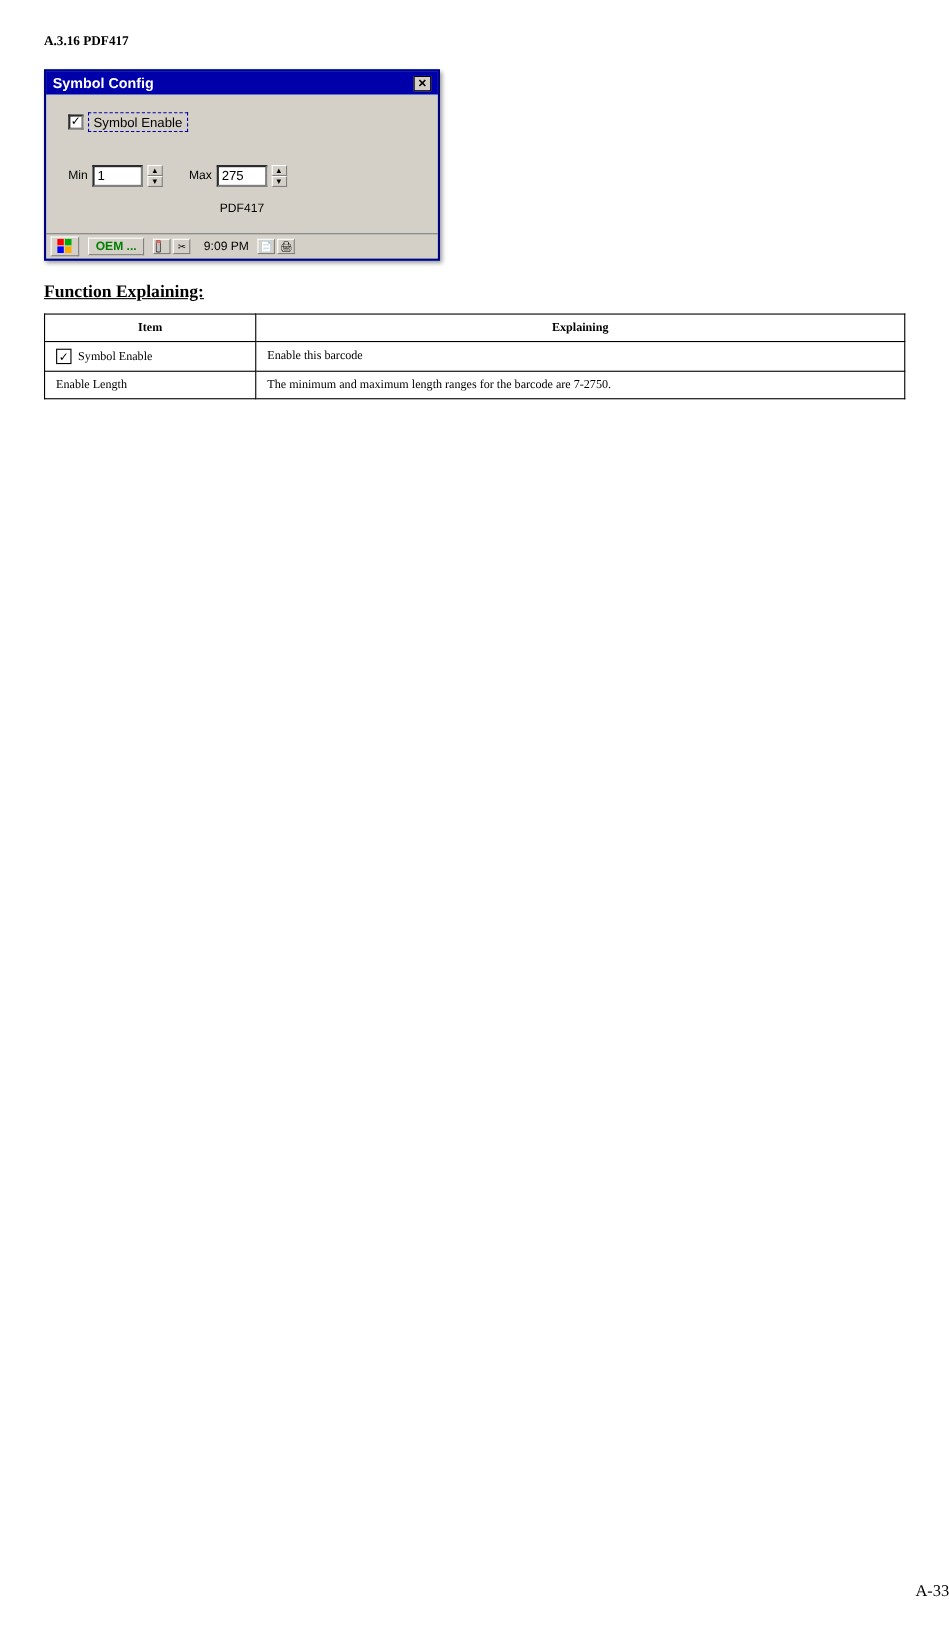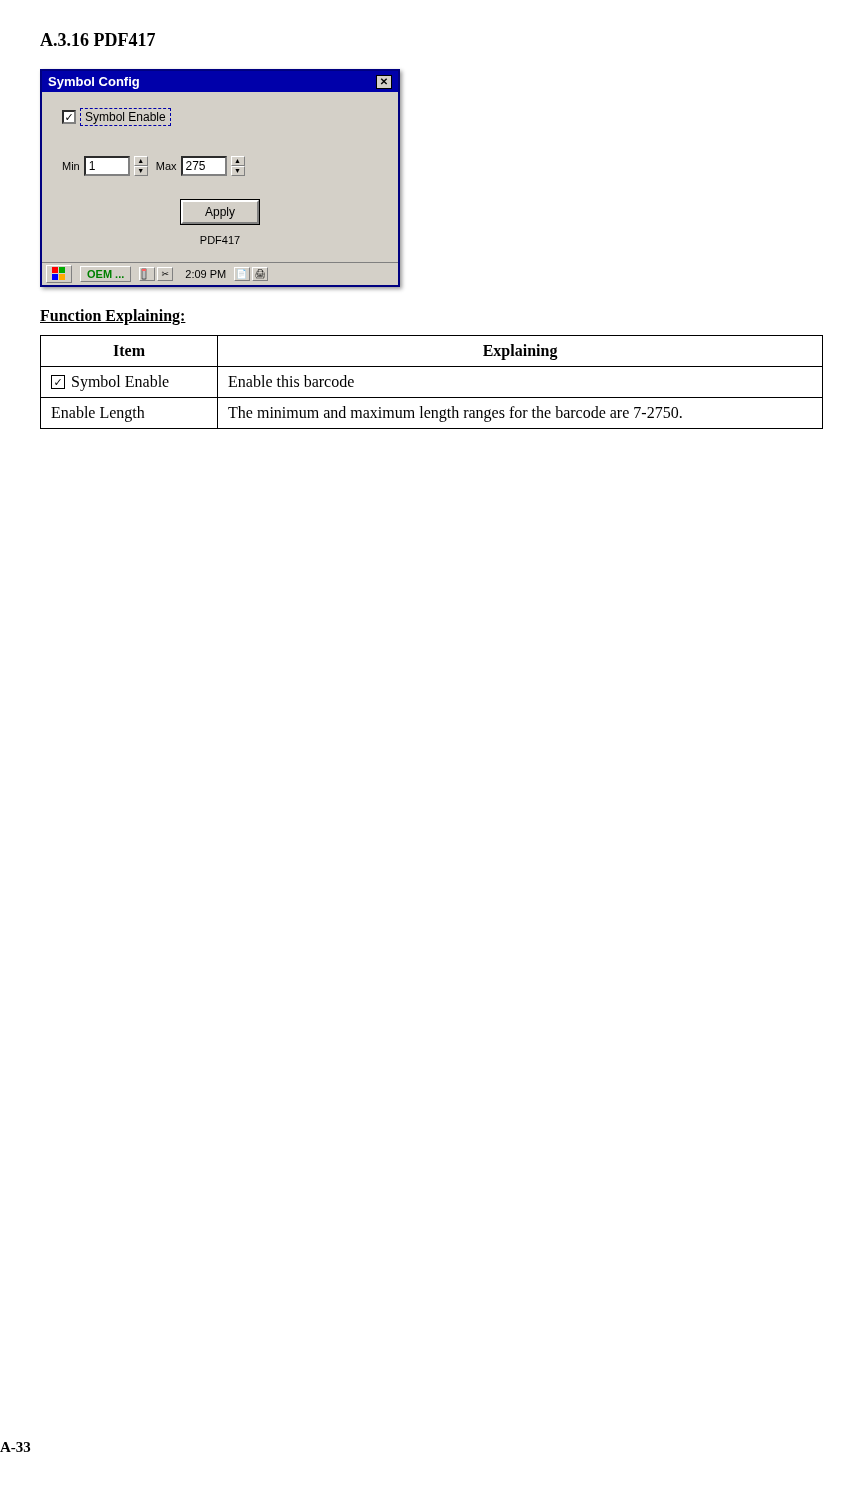--- a/index.html
+++ b/index.html
@@ -6,21 +6,21 @@
     body {
       font-family: Times New Roman, serif;
       background: #ffffff;
       width: 863px;
       min-height: 1486px;
       padding: 30px 40px;
       color: #000;
     }
 
     .page-title {
-      font-size: 18px;
+      font-size: 12px;
       font-weight: bold;
       margin-bottom: 18px;
     }
 
     
     .dialog-window {
       width: 360px;
       border: 2px solid #000080;
       background: #3b82f6;
       margin-bottom: 20px;
@@ -87,22 +87,22 @@
     .checkbox-label {
       font-family: Arial, sans-serif;
       font-size: 12px;
       border: 1px dashed #0000aa;
       padding: 1px 4px;
     }
 
     .minmax-row {
       display: flex;
       align-items: center;
-      gap: 8px;
-      margin-bottom: 24px;
+      gap: 24px;
+      margin-bottom: 14px;
     }
 
     .field-group {
       display: flex;
       align-items: center;
       gap: 4px;
     }
 
     .field-label {
       font-family: Arial, sans-serif;
@@ -234,21 +234,21 @@
       margin-top: 16px;
       margin-bottom: 10px;
       text-decoration: underline;
     }
 
     
     .explain-table {
       width: 100%;
       border-collapse: collapse;
       margin-bottom: 20px;
-      font-size: 16px;
+      font-size: 11px;
       padding-left: 46px;
     }
 
     .explain-table th {
       border: 1px solid #000;
       padding: 6px 10px;
       text-align: center;
       font-weight: bold;
       background: #fff;
     }
@@ -276,23 +276,23 @@
       justify-content: center;
       flex-shrink: 0;
     }
 
     .small-checkbox::after {
       content: '✓';
       font-size: 11px;
     }
 
     .page-footer {
-      text-align: left;
+      text-align: right;
       font-size: 15px;
-      font-weight: bold;
+      font-weight: normal;
       margin-top: 56px;
       position: absolute;
       bottom: 30px;
       left: 0;
       right: 0;
     }
   </style>
 </head>
 <body>
 
@@ -325,23 +325,20 @@
       <div class="field-group">
         <span class="field-label">Max</span>
         <input class="spin-input" type="text" value="275" style="">
         <div class="spin-buttons">
           <div class="spin-btn">▲</div>
           <div class="spin-btn">▼</div>
         </div>
       </div>
     </div>
 
-    <div class="apply-row">
-      <button class="win-button">Apply</button>
-    </div>
 
     <div class="dialog-footer-label">PDF417</div>
   </div>
 
   <div class="taskbar">
 
     <div class="taskbar-start">
 
       <svg class="taskbar-start-icon" viewBox="0 0 14 14">
         <rect x="0" y="0" width="6" height="6" fill="#ff0000"></rect>
@@ -357,21 +354,21 @@
       <div class="taskbar-icon-small">
         <svg width="12" height="12" viewBox="0 0 12 12">
           <rect x="1" y="1" width="4" height="10" fill="#c0c0c0" stroke="#000" stroke-width="0.5"></rect>
           <polygon points="1,11 5,11 3,13" fill="#808080"></polygon>
           <rect x="1" y="1" width="4" height="2" fill="#ff6060"></rect>
         </svg>
       </div>
       <div class="taskbar-icon-small">✂</div>
     </div>
 
-    <span class="taskbar-time">2:09 PM</span>
+    <span class="taskbar-time">9:09 PM</span>
 
     <div class="taskbar-icons">
       <div class="taskbar-icon-small">📄</div>
       <div class="taskbar-icon-small">🖨</div>
     </div>
   </div>
 </div>
 
 <div class="section-label">Function Explaining:</div>
 

